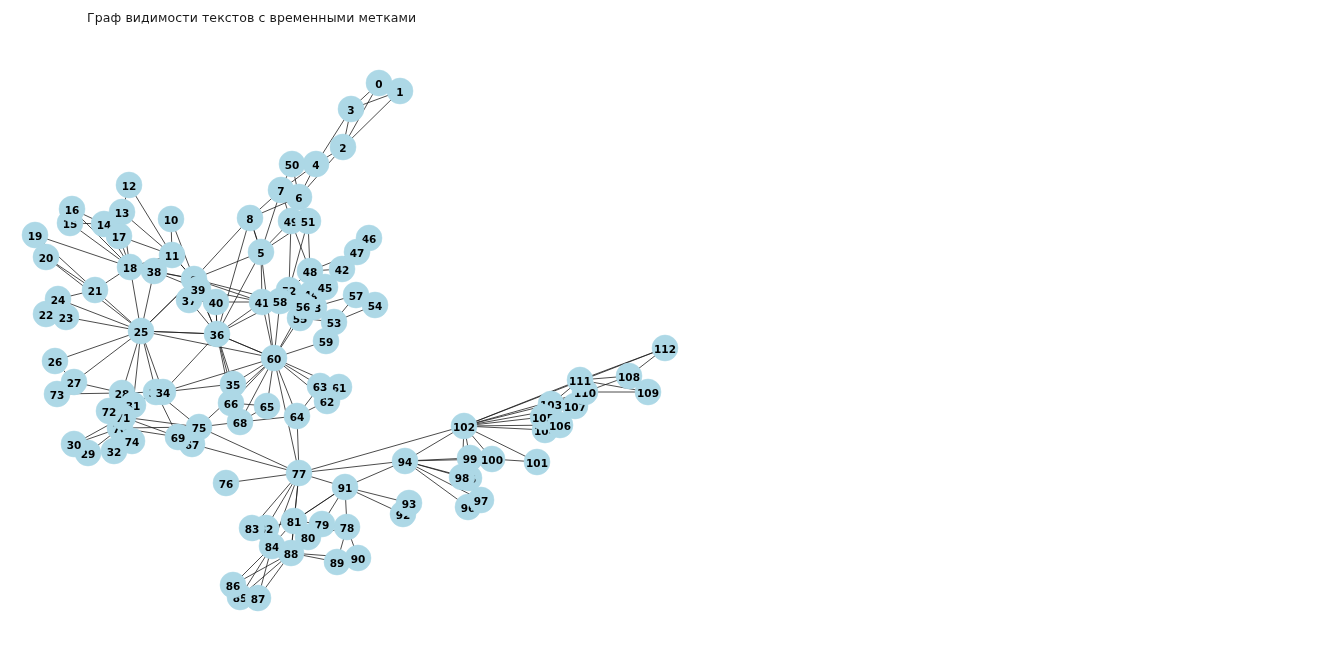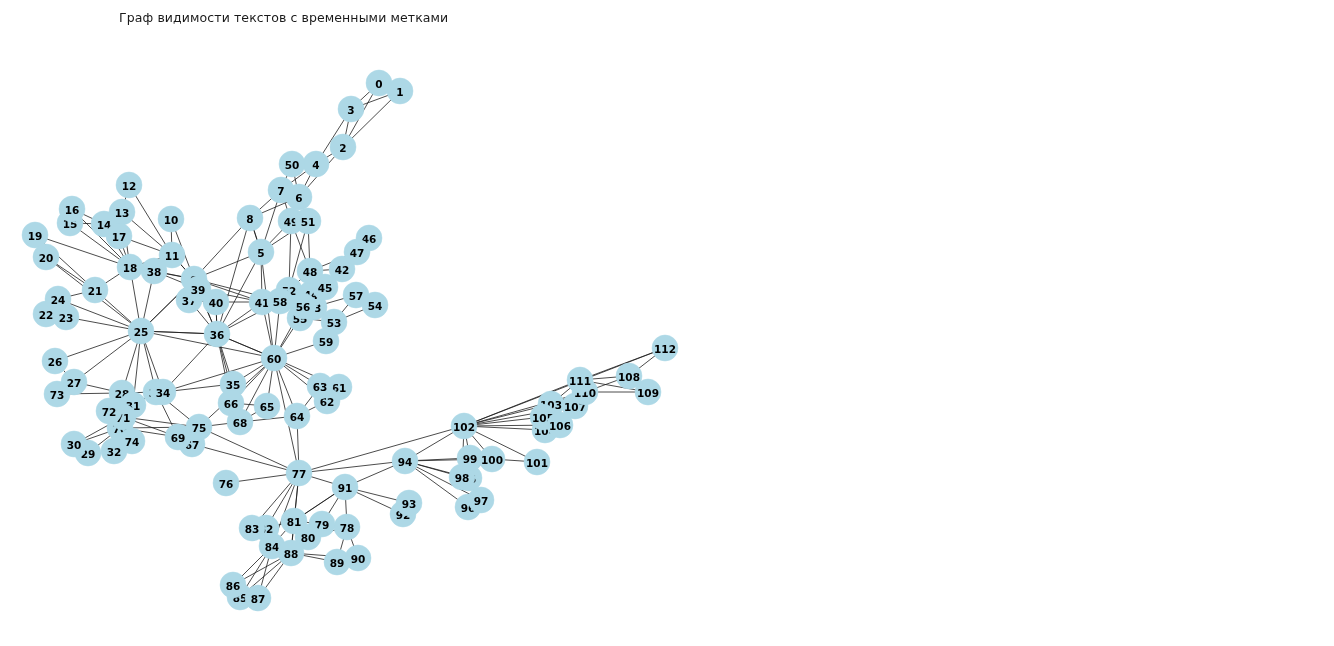--- a/index.html
+++ b/index.html
@@ -3,21 +3,21 @@
 <meta charset="utf-8">
 <style>
   html,body{margin:0;padding:0;background:#ffffff;}
   body{width:1334px;height:646px;font-family:"DejaVu Sans","Liberation Sans",sans-serif;overflow:hidden;}
   #root{position:relative;width:1334px;height:646px;}
 
   
   #graph-panel{position:absolute;left:0;top:0;width:700px;height:646px;}
   #graph-title{position:absolute;left:0;top:10px;width:700px;text-align:center;
                font-size:12.5px;color:#1a1a1a;letter-spacing:.1px;}
-  #graph-title.shifted{text-align:left;padding-left:119px;}
+  #graph-title.shifted{text-align:left;padding-left:87px;}
   #graph-svg{position:absolute;left:0;top:0;width:700px;height:646px;}
 
   .gnode circle{fill:#add8e6;stroke:#add8e6;stroke-width:.5;}
   .gnode text{font-family:"DejaVu Sans","Liberation Sans",sans-serif;
               font-size:10.5px;font-weight:bold;fill:#000;text-anchor:middle;
               dominant-baseline:central;}
   .gedge{stroke:#1a1a1a;stroke-width:.85;fill:none;opacity:.92;}
 
   
   #scatter-panel{position:absolute;left:700px;top:0;width:634px;height:646px;}

